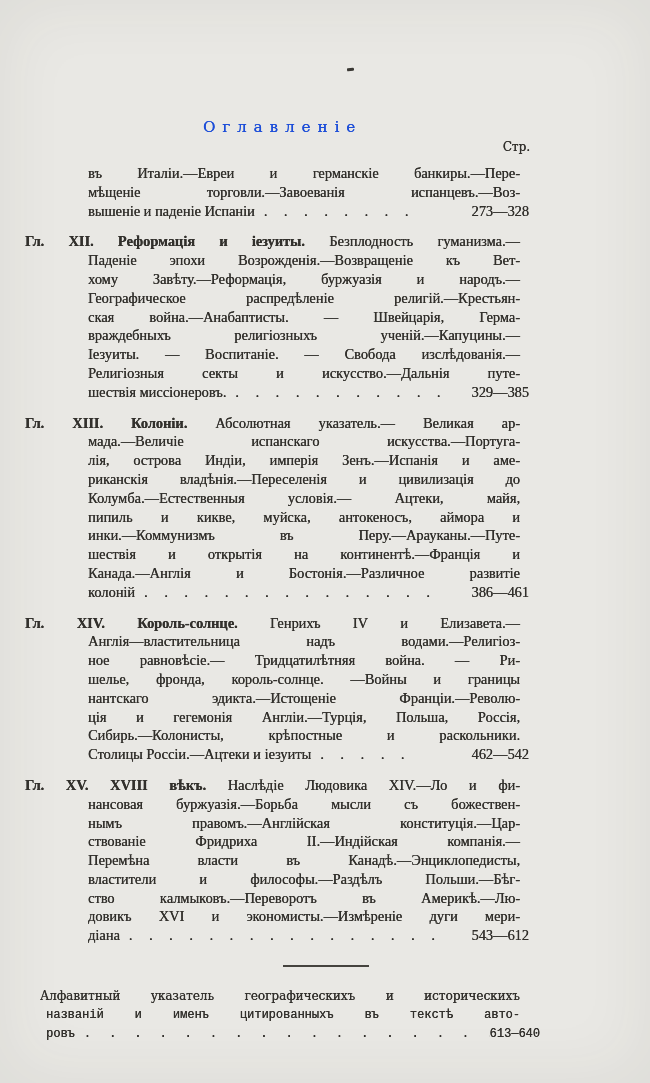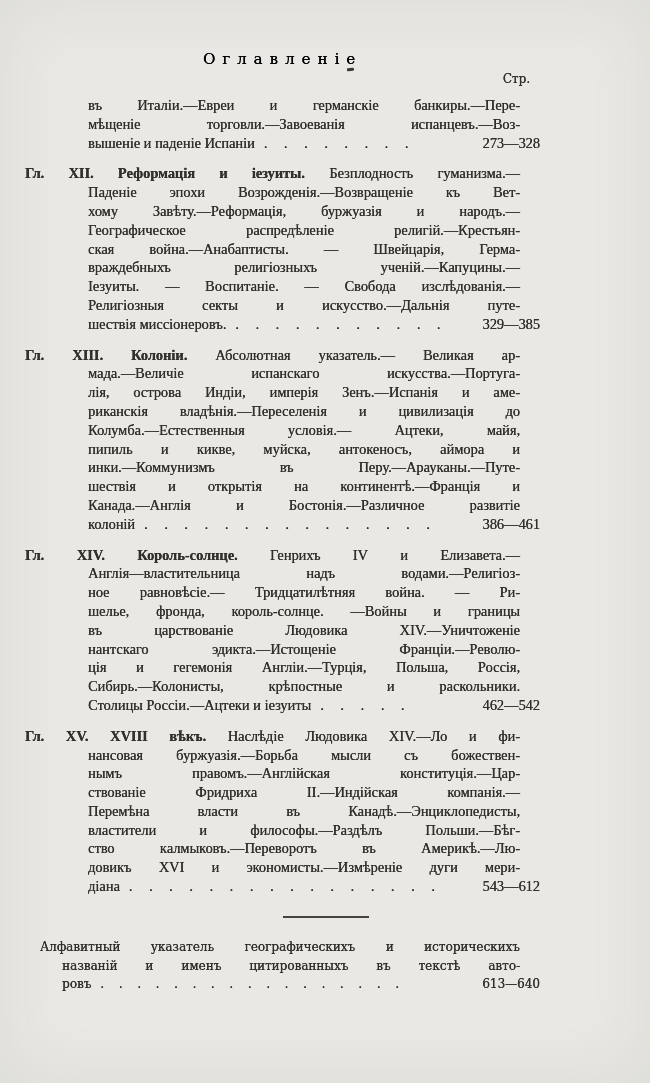--- a/index.html
+++ b/index.html
@@ -14,53 +14,53 @@
     text-shadow:0.25px 0 0 currentColor; 
     overflow:hidden;
   }
   .ink-mark {
     position:absolute; left:347px; top:68px;
     width:7px; height:3px; background:#3a3834; border-radius:1px;
     transform:rotate(-8deg);
   }
   .content { position:absolute; left:25px; top:0; width:515px; }
   .toc-title {
-    margin-top:50px;
+    margin-top:118px;
     text-align:center;
     font-size:15px; font-weight:normal;
     letter-spacing:7px;
-    color:#000000;
+    color:#1d4ed8;
   }
   .page-col {
     margin:4px 10px 0 0;
     text-align:right;
     font-size:12px;
   }
   .toc { margin-top:10px; font-size:14.4px; line-height:18.8px; }
   .entry { margin-bottom:12px;font-family:Liberation Serif, serif; }
   .entry .line { margin-left:63px; margin-right:20px; }
   .entry .line.first { margin-left:0; }
-  .entry .line.last { margin-right:0;justify-content:center; }
+  .entry .line.last { margin-right:11px;justify-content:center; }
   .line.mid, .line.first { text-align:justify; text-align-last:justify; }
   .chapter-label, .chapter-title { font-weight:bold; }
   .line.last { display:flex; align-items:baseline; }
   .line.last .lt { flex:0 0 auto; white-space:pre; }
   .line.last .dots {
     flex:1 1 auto; min-width:0;
     overflow:hidden; white-space:nowrap;
     letter-spacing:0.45em; padding-left:9px;
   }
   .line.last .pg { flex:0 0 auto; white-space:pre; }
   .rule {
     width:86px; height:2px; background:#45433e;
     margin:20px 0 0 258px;
   }
   .index { margin:20px 0 0 15px; width:500px; font-size:12px; line-height:18.8px; }
   .index .line { margin-right:20px; }
-  .index .line.ind { margin-left:22px; }
+  .index .line.ind { margin-left:6px;font-family:Liberation Mono, monospace; }
   .index .line.last { margin-right:0; }
 </style>
 </head>
 <body>
 
 <div class="page">
   <div class="ink-mark"></div>
 
   <div class="content">
     <h1 class="toc-title">Оглавленіе</h1>
@@ -121,21 +121,20 @@
 
       <div class="entry">
         <div class="line first">
           <span class="chapter-label">Гл. XIV.</span> 
           <span class="chapter-title">Король-солнце.</span> 
           <span>Генрихъ IV и Елизавета.—</span>
         </div>
         <div class="line mid">Англія—властительница надъ водами.—Религіоз-</div>
         <div class="line mid">ное равновѣсіе.— Тридцатилѣтняя война. — Ри-</div>
         <div class="line mid">шелье, фронда, король-солнце. —Войны и границы</div>
-        <div class="line mid">въ царствованіе Людовика XIV.—Уничтоженіе</div>
         <div class="line mid">нантскаго эдикта.—Истощеніе Франціи.—Револю-</div>
         <div class="line mid">ція и гегемонія Англіи.—Турція, Польша, Россія,</div>
         <div class="line mid">Сибирь.—Колонисты, крѣпостные и раскольники.</div>
         <div class="line last">
           <span class="lt">Столицы Россіи.—Ацтеки и іезуиты</span>
           <span class="dots">. . . . .</span>
           <span class="pg">462—542</span>
         </div>
       </div>
 

